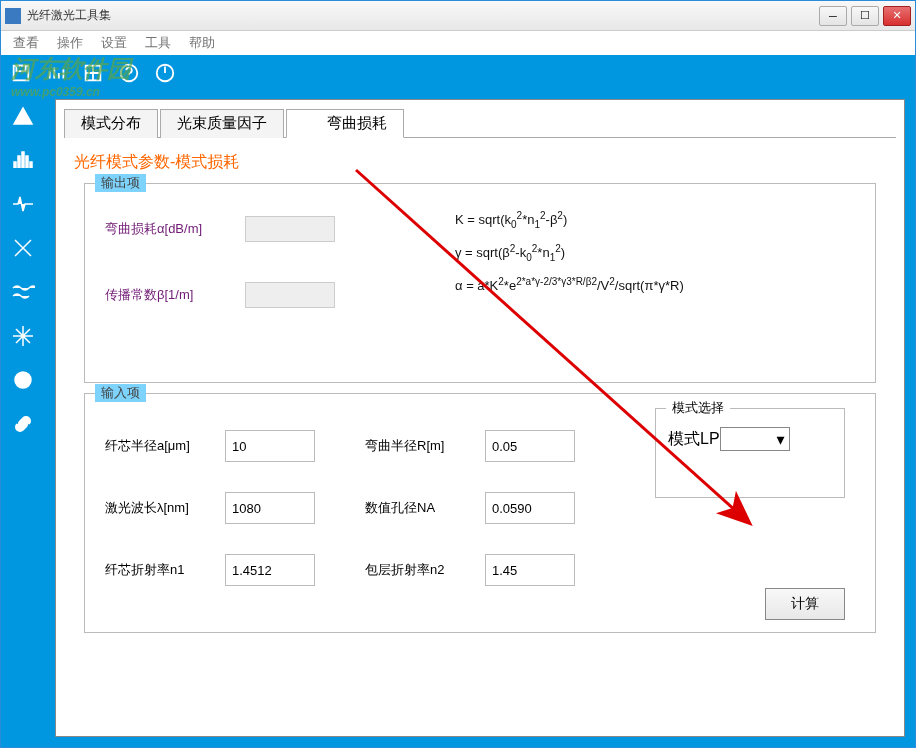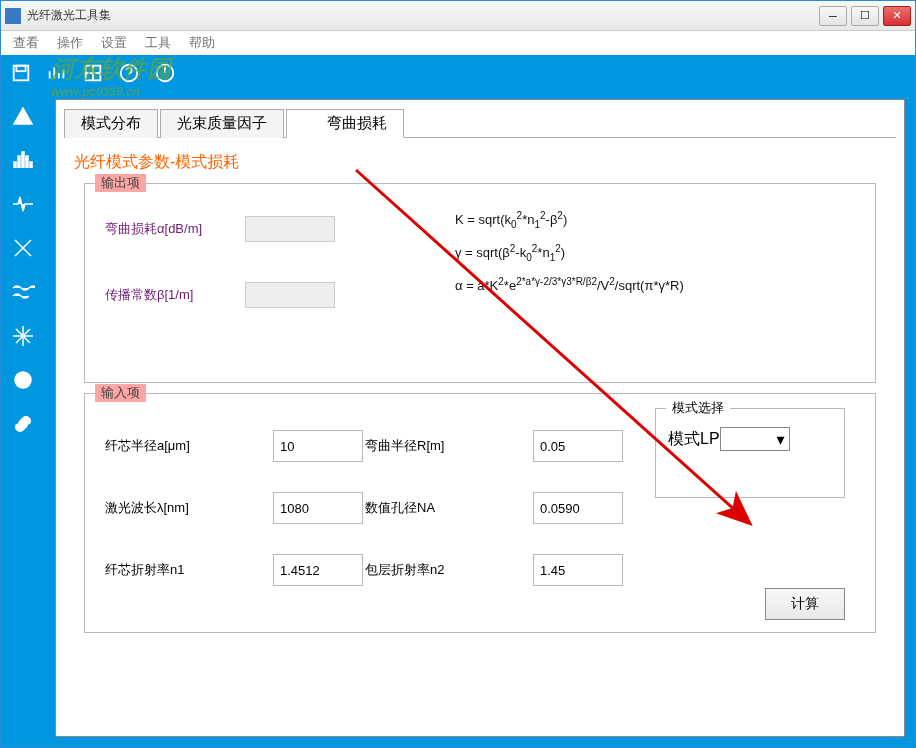--- a/index.html
+++ b/index.html
@@ -6,41 +6,41 @@
     body { background: #f0f0f0; width: 916px; height: 748px; overflow: hidden; }
     .window { width: 916px; height: 748px; border: 1px solid #2a8cd8; display: flex; flex-direction: column; background: #fff; }
     .titlebar { height: 30px; background: linear-gradient(#f8f8f8, #e8e8e8); display: flex; align-items: center; padding: 0 4px; border-bottom: 1px solid #ccc; }
     .titlebar-icon { width: 16px; height: 16px; background: #3a7ac0; margin-right: 6px; }
     .title { font-size: 12px; color: #333; flex: 1; }
     .win-btns { display: flex; gap: 4px; }
     .win-btn { width: 28px; height: 20px; border: 1px solid #aaa; background: linear-gradient(#f8f8f8,#e4e4e4); display: flex; align-items: center; justify-content: center; font-size: 11px; border-radius: 2px; cursor: pointer; }
     .win-close { background: linear-gradient(#e87070,#d83030); color: #fff; border-color: #a02020; }
     .menubar { height: 24px; display: flex; align-items: center; padding: 0 4px; gap: 2px; font-size: 13px; color: #737373; }
     .menu-item { padding: 2px 8px; cursor: pointer; }
-    .watermark { position: absolute; top: 22px; left: 10px; font-size: 24px; color: #5aa54a; font-weight: bold; opacity: 0.7; pointer-events: none; font-style: italic; z-index: 100; margin-left: 40px; }
+    .watermark { position: absolute; top: 22px; left: 10px; font-size: 24px; color: #5aa54a; font-weight: bold; opacity: 0.7; pointer-events: none; font-style: italic; z-index: 100; }
     .watermark small { font-size: 12px; display: block; }
     .toolbar { height: 36px; background: #0096e0; display: flex; align-items: center; padding: 0 6px; gap: 8px; }
     .tool-btn { width: 28px; height: 28px; display: flex; align-items: center; justify-content: center; cursor: pointer; }
     .tool-btn svg { stroke: #fff; fill: none; stroke-width: 2; }
     .body-area { flex: 1; display: flex; background: #0096e0; padding: 0; }
     .sidebar { width: 44px; background: #0096e0; display: flex; flex-direction: column; align-items: center; padding-top: 10px; gap: 14px; }
     .side-btn { width: 30px; height: 30px; display: flex; align-items: center; justify-content: center; cursor: pointer; }
     .side-btn svg { stroke: #fff; fill: #fff; stroke-width: 1.5; }
     .main { flex: 1; background: #0096e0; padding: 8px 10px 10px 10px; }
     .panel { background: #fff; width: 100%; height: 100%; border: 1px solid #888; padding: 8px; position: relative; }
     .tabs { display: flex; border-bottom: 1px solid #aaa; font-size: 15px; }
     .tab { padding: 4px 16px; border: 1px solid #aaa; border-bottom: none; margin-right: 2px; background: #f4f4f4; cursor: pointer; position: relative; top: 1px; }
     .tab.active { background: #fff; border-bottom: 1px solid #fff; padding-left: 40px; }
     .section-title { color: #ff6600; font-size: 16px; margin: 14px 0 10px 10px; }
     .groupbox { border: 1px solid #bbb; margin: 10px 20px; padding: 20px 20px; position: relative; }
-    .groupbox-label { position: absolute; top: -10px; left: 10px; background: #fca5a5; padding: 0 6px; font-size: 13px; color: #444; }
+    .groupbox-label { position: absolute; top: -10px; left: 10px; background: #7dd3fc; padding: 0 6px; font-size: 13px; color: #444; }
     .row { display: flex; align-items: center; margin: 12px 0; gap: 20px; font-size: 13px; color: #701a75; }
     .label { width: 120px; }
     .readonly-box { width: 90px; height: 26px; background: #eee; border: 1px solid #ccc; }
-    .input { width: 90px; height: 26px; border: 1px solid #bbb; padding: 15px 6px; font-size: 13px; background: #fff; margin-left: 48px; }
+    .input { width: 90px; height: 26px; border: 1px solid #bbb; padding: 15px 6px; font-size: 13px; background: #fff; }
     .formulas { position: absolute; top: 20px; left: 370px; font-size: 13px; color: #111; line-height: 2.4; font-family: "Times New Roman", serif; }
     .formulas .sup { vertical-align: super; font-size: 10px; }
     .formulas .sub { vertical-align: sub; font-size: 10px; }
     .input-grid { display: grid; grid-template-columns: 120px 100px 40px 120px 100px; row-gap: 30px; align-items: center; font-size: 13px; }
     .mode-box { border: 1px solid #bbb; position: absolute; right: 30px; top: 14px; width: 190px; height: 90px; padding: 14px 12px; }
     .mode-box-label { position: absolute; top: -10px; left: 10px; background: #fff; padding: 0 6px; font-size: 13px; }
     .mode-row { display: flex; align-items: center; gap: 0; margin-top: 4px; }
     .select { width: 70px; height: 24px; border: 1px solid #888; background: #fff; display: flex; align-items: center; justify-content: flex-end; padding-right: 4px; cursor: pointer; }
     .calc-btn { position: absolute; right: 30px; bottom: 12px; width: 80px; height: 32px; border: 1px solid #888; background: linear-gradient(#f8f8f8,#e8e8e8); font-size: 14px; cursor: pointer; }
     .arrow-overlay { position: absolute; top: 0; left: 0; pointer-events: none; }

